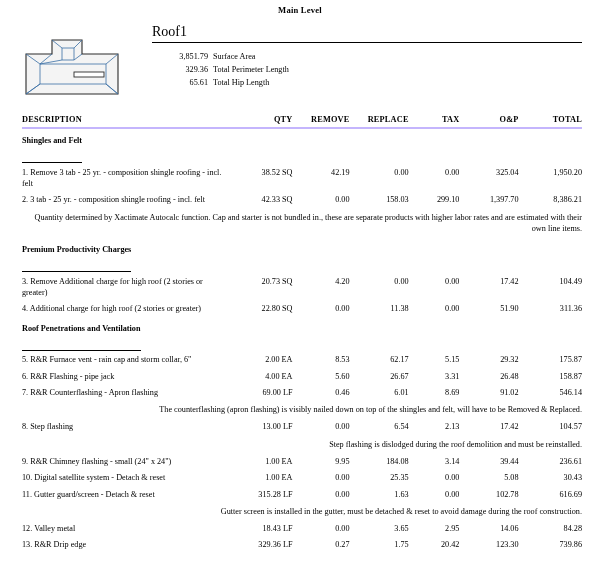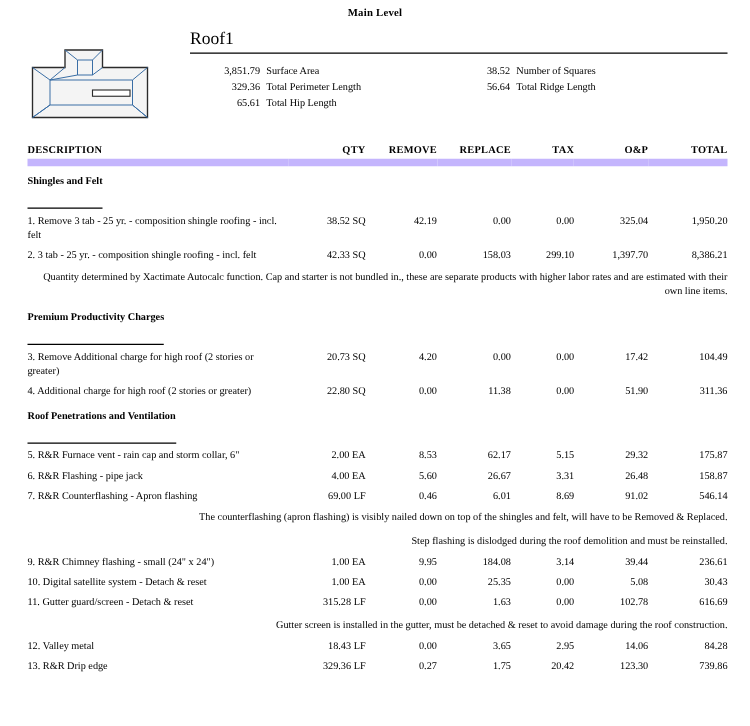--- a/index.html
+++ b/index.html
@@ -99,21 +99,21 @@
   }
   table.items th {
     font-weight: bold;
     font-size: 8.3px;
     padding: 0 0 3px 0;
     vertical-align: bottom;
     letter-spacing: 0.2px;
   }
   th.c-desc { text-align: left; }
   th.c-qty, th.c-remove, th.c-replace, th.c-tax, th.c-op, th.c-total { text-align: right; }
-  .head-row th { border-bottom: 6px solid #c4b5fd; }
+  .head-row th { border-bottom: 2px solid #c4b5fd; }
   td {
     vertical-align: top;
     padding: 2.5px 0 2.5px 0;
     line-height: 11.2px;
   }
   td.c-desc { text-align: left; padding-right: 6px; }
   td.num { text-align: right; padding-left: 5px; white-space: nowrap; }
   td.c-qty { text-align: right; padding-left: 4px; white-space: nowrap; }
 
   col.w-desc { width: 198px; }
@@ -182,30 +182,20 @@
             </div>
             <div class="stat-line">
               <span class="stat-val">329.36</span>
               <span class="stat-lbl">Total Perimeter Length</span>
             </div>
             <div class="stat-line">
               <span class="stat-val">65.61</span>
               <span class="stat-lbl">Total Hip Length</span>
             </div>
           </div>
-          <div class="stats-col right">
-            <div class="stat-line">
-              <span class="stat-val">38.52</span>
-              <span class="stat-lbl">Number of Squares</span>
-            </div>
-            <div class="stat-line">
-              <span class="stat-val">56.64</span>
-              <span class="stat-lbl">Total Ridge Length</span>
-            </div>
-          </div>
         </div>
       </div>
     </div>
   </div>
 
   <div class="table-wrap">
     <table class="items">
       <colgroup>
         <col class="w-desc">
           <col class="w-qty">
@@ -311,20 +301,29 @@
           <td class="num">6.01</td>
           <td class="num">8.69</td>
           <td class="num">91.02</td>
           <td class="num">546.14</td>
         </tr>
 
         <tr class="note-row">
           <td colspan="7">The counterflashing (apron flashing) is visibly nailed down on top of the shingles and felt, will have to be Removed &amp; Replaced.</td>
         </tr>
 
+        <tr>
+          <td class="c-desc">8.  Step flashing</td>
+          <td class="c-qty">13.00 LF</td>
+          <td class="num">0.00</td>
+          <td class="num">6.54</td>
+          <td class="num">2.13</td>
+          <td class="num">17.42</td>
+          <td class="num">104.57</td>
+        </tr>
 
         <tr class="note-row">
           <td colspan="7">Step flashing is dislodged during the roof demolition and must be reinstalled.</td>
         </tr>
 
         <tr>
           <td class="c-desc">9.  R&amp;R Chimney flashing - small (24" x 24")</td>
           <td class="c-qty">1.00 EA</td>
           <td class="num">9.95</td>
           <td class="num">184.08</td>

